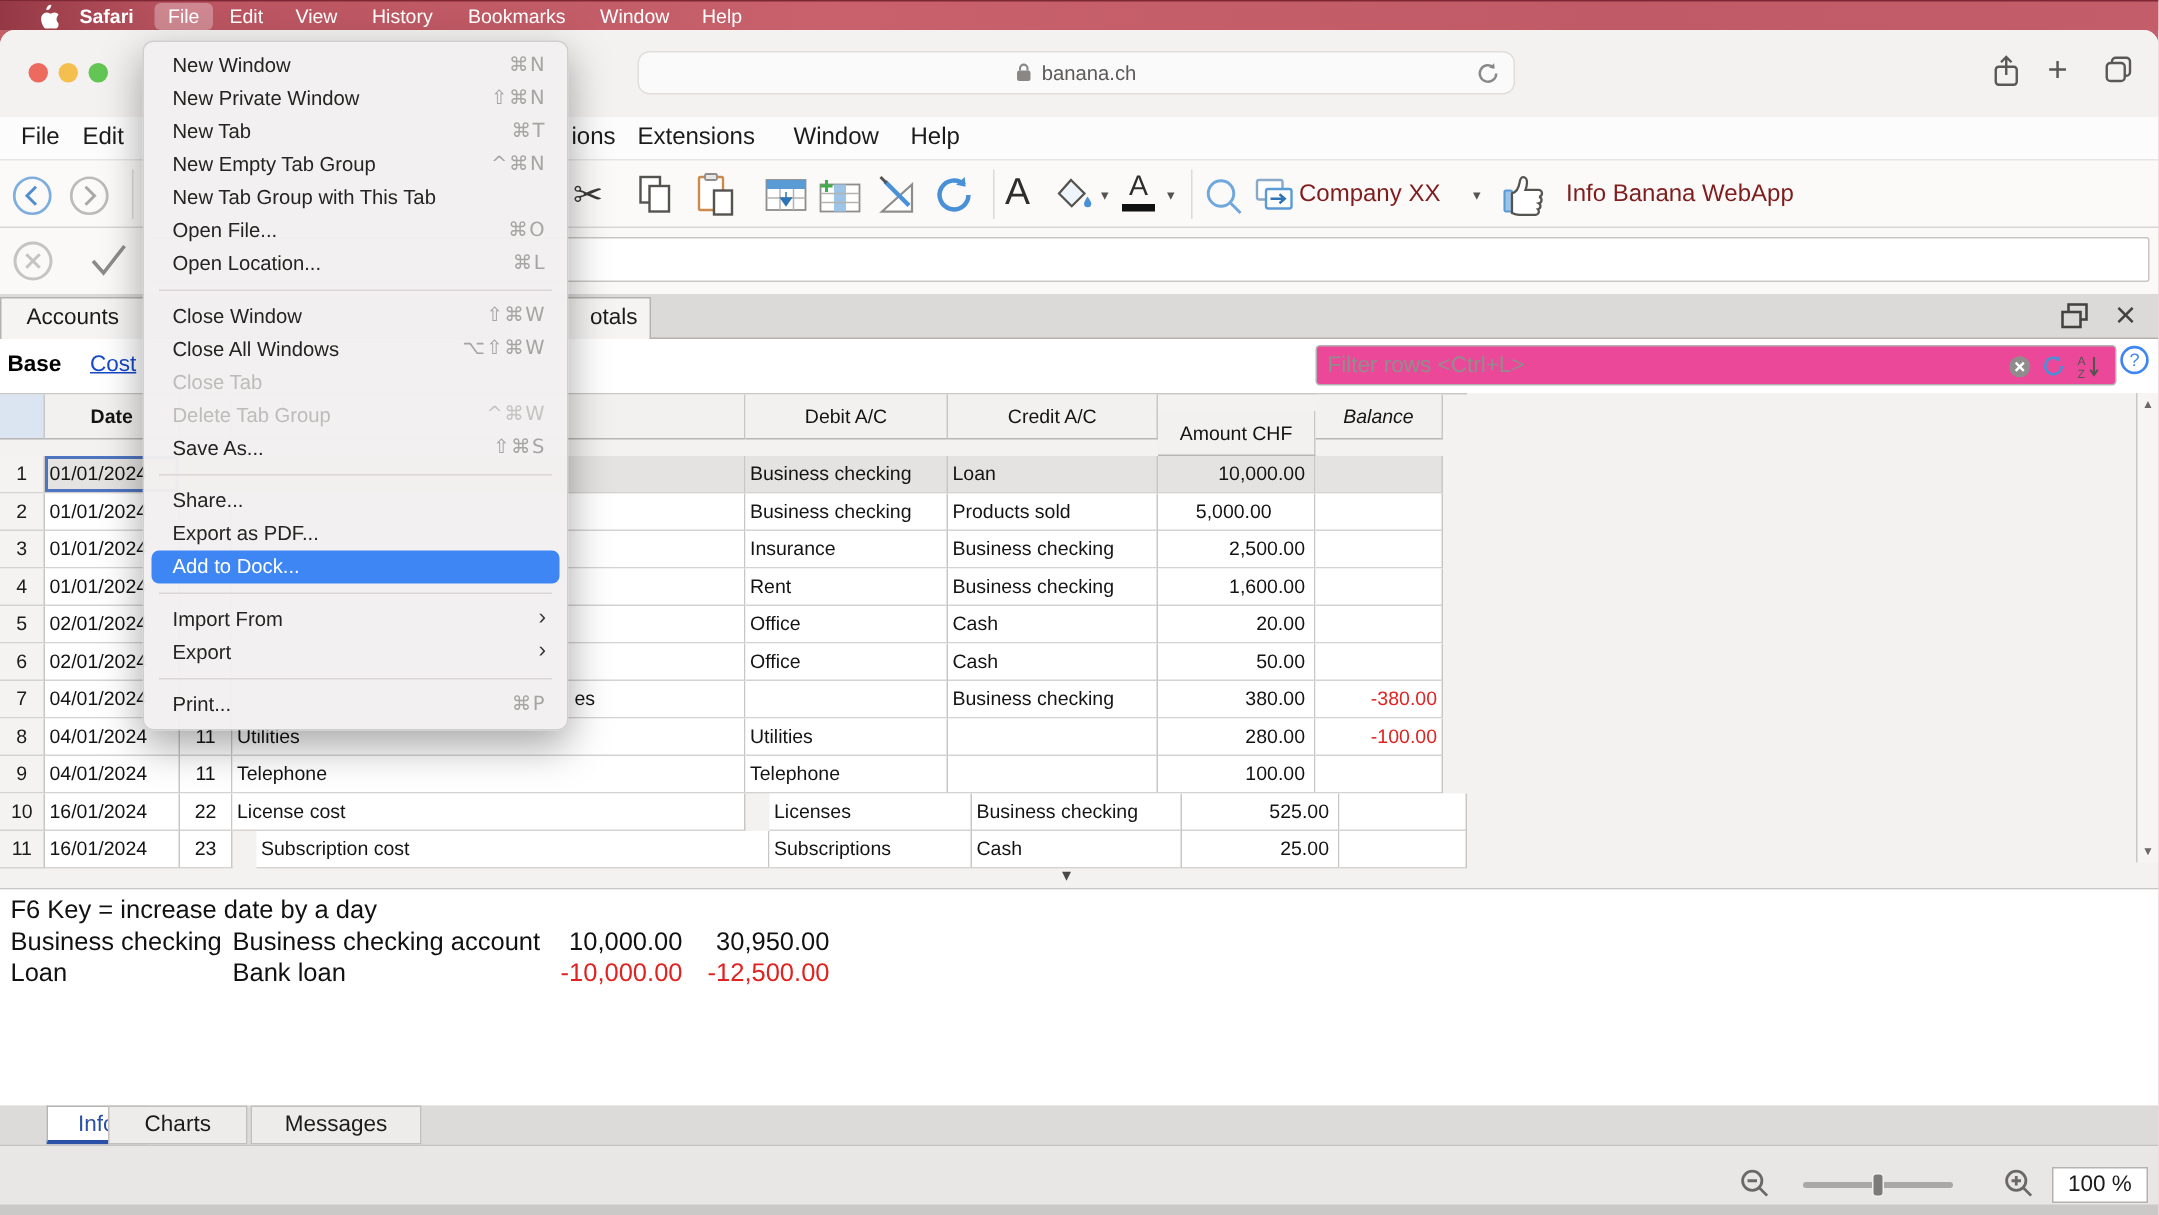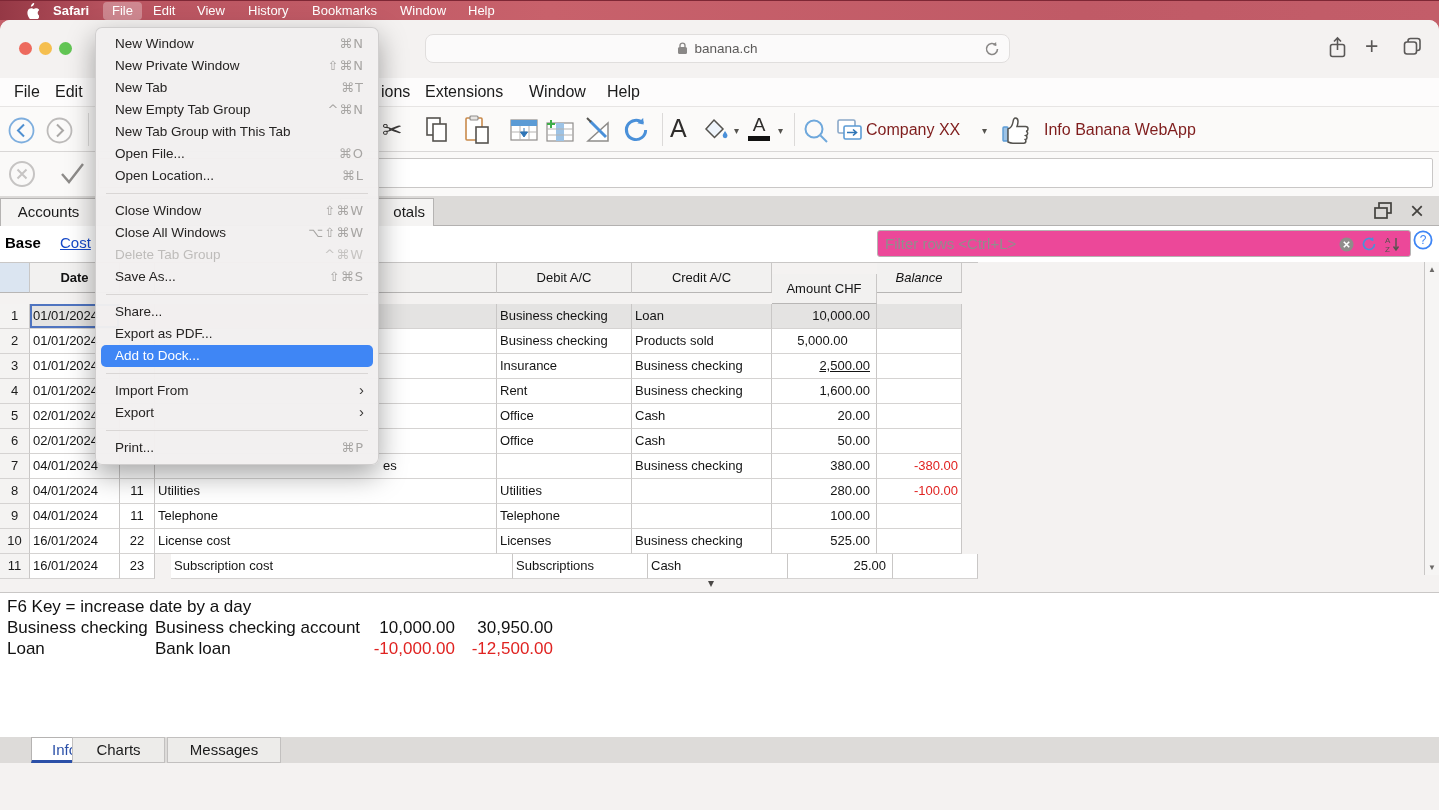--- a/index.html
+++ b/index.html
@@ -347,21 +347,21 @@
           <div class="tcell cright" style="width: 105px; text-align: center;">5,000.00</div>
           <div class="tcell cbal" style="width: 85px;"></div>
         </div>
         <div class="trow">
           <div class="tcell cnum" style="width: 30px;">3</div>
           <div class="tcell " style="width: 90px;">01/01/2024</div>
           <div class="tcell ccenter" style="width: 35px;"></div>
           <div class="tcell " style="width: 342px;"></div>
           <div class="tcell " style="width: 135px;">Insurance</div>
           <div class="tcell " style="width: 140px;">Business checking</div>
-          <div class="tcell cright" style="width: 105px; text-decoration: underline;">2,500.00</div>
+          <div class="tcell cright" style="width: 105px;">2,500.00</div>
           <div class="tcell cbal" style="width: 85px;"></div>
         </div>
         <div class="trow">
           <div class="tcell cnum" style="width: 30px;">4</div>
           <div class="tcell " style="width: 90px;">01/01/2024</div>
           <div class="tcell ccenter" style="width: 35px;"></div>
           <div class="tcell " style="width: 342px;"></div>
           <div class="tcell " style="width: 135px;">Rent</div>
           <div class="tcell " style="width: 140px;">Business checking</div>
           <div class="tcell cright" style="width: 105px;">1,600.00</div>
@@ -415,21 +415,21 @@
           <div class="tcell " style="width: 135px;">Telephone</div>
           <div class="tcell " style="width: 140px;"></div>
           <div class="tcell cright" style="width: 105px;">100.00</div>
           <div class="tcell cbal" style="width: 85px;"></div>
         </div>
         <div class="trow">
           <div class="tcell cnum" style="width: 30px;">10</div>
           <div class="tcell " style="width: 90px;">16/01/2024</div>
           <div class="tcell ccenter" style="width: 35px;">22</div>
           <div class="tcell " style="width: 342px;">License cost</div>
-          <div class="tcell " style="width: 135px;">Licenses</div>
+          <div class="tcell " style="width: 135px; margin-left: 16px;">Licenses</div>
           <div class="tcell " style="width: 140px;">Business checking</div>
           <div class="tcell cright" style="width: 105px;">525.00</div>
           <div class="tcell cbal" style="width: 85px;"></div>
         </div>
         <div class="trow">
           <div class="tcell cnum" style="width: 30px;">11</div>
           <div class="tcell " style="width: 90px;">16/01/2024</div>
           <div class="tcell ccenter" style="width: 35px;">23</div>
           <div class="tcell " style="width: 342px; margin-left: 16px;">Subscription cost</div>
           <div class="tcell " style="width: 135px;">Subscriptions</div>
@@ -464,33 +464,54 @@
           </div>
         </div>
     </div>
 
     <div id="btabs">
         <div class="btab active" style="left: 3px; width: 67px; margin-left: 28px;">Info</div>
         <div class="btab" style="left: 72px; width: 93px;">Charts</div>
         <div class="btab" style="left: 167px; width: 114px;">Messages</div>
       </div>
 
+    <div id="statusbar">
+      <span class="tico" style="left:1160px;top:15px;position:absolute">
+        <svg width="21" height="21" viewBox="0 0 18 18">
+            <circle cx="7" cy="7" r="5.5" fill="none" stroke="#6b6967" stroke-width="1.6"></circle>
+            <path d="M11 11 15.5 15.5" stroke="#6b6967" stroke-width="1.6"></path>
+            <path d="M4.3 7h5.4" stroke="#6b6967" stroke-width="1.6"></path>
+          </svg>
+      </span>
+      <div id="zoom-track"></div>
+      <div id="zoom-handle"></div>
+      <span class="tico" style="left:1336px;top:15px;position:absolute">
+        <svg width="21" height="21" viewBox="0 0 18 18">
+            <circle cx="7" cy="7" r="5.5" fill="none" stroke="#6b6967" stroke-width="1.6"></circle>
+            <path d="M11 11 15.5 15.5" stroke="#6b6967" stroke-width="1.6"></path>
+            <path d="M4.3 7h5.4M7 4.3v5.4" stroke="#6b6967" stroke-width="1.6"></path>
+          </svg>
+      </span>
+      <div id="zoom-box">100 %</div>
+      <div class="bottom-strip"></div>
+    </div>
   </div>
 
   <div id="file-menu">
       <div class="menu-item"><span>New Window</span><span class="sc">⌘N</span></div>
       <div class="menu-item"><span>New Private Window</span><span class="sc">⇧⌘N</span></div>
       <div class="menu-item"><span>New Tab</span><span class="sc">⌘T</span></div>
       <div class="menu-item"><span>New Empty Tab Group</span><span class="sc">^⌘N</span></div>
       <div class="menu-item"><span>New Tab Group with This Tab</span></div>
       <div class="menu-item"><span>Open File...</span><span class="sc">⌘O</span></div>
       <div class="menu-item"><span>Open Location...</span><span class="sc">⌘L</span></div>
       <div class="menu-sep"></div>
       <div class="menu-item"><span>Close Window</span><span class="sc">⇧⌘W</span></div>
       <div class="menu-item"><span>Close All Windows</span><span class="sc">⌥⇧⌘W</span></div>
+      <div class="menu-item disabled"><span>Close Tab</span></div>
       <div class="menu-item disabled"><span>Delete Tab Group</span><span class="sc">^⌘W</span></div>
       <div class="menu-item"><span>Save As...</span><span class="sc">⇧⌘S</span></div>
       <div class="menu-sep"></div>
       <div class="menu-item"><span>Share...</span></div>
       <div class="menu-item"><span>Export as PDF...</span></div>
       <div class="menu-item hl"><span>Add to Dock...</span></div>
       <div class="menu-sep"></div>
       <div class="menu-item"><span>Import From</span><span class="sub">›</span></div>
       <div class="menu-item"><span>Export</span><span class="sub">›</span></div>
       <div class="menu-sep"></div>

